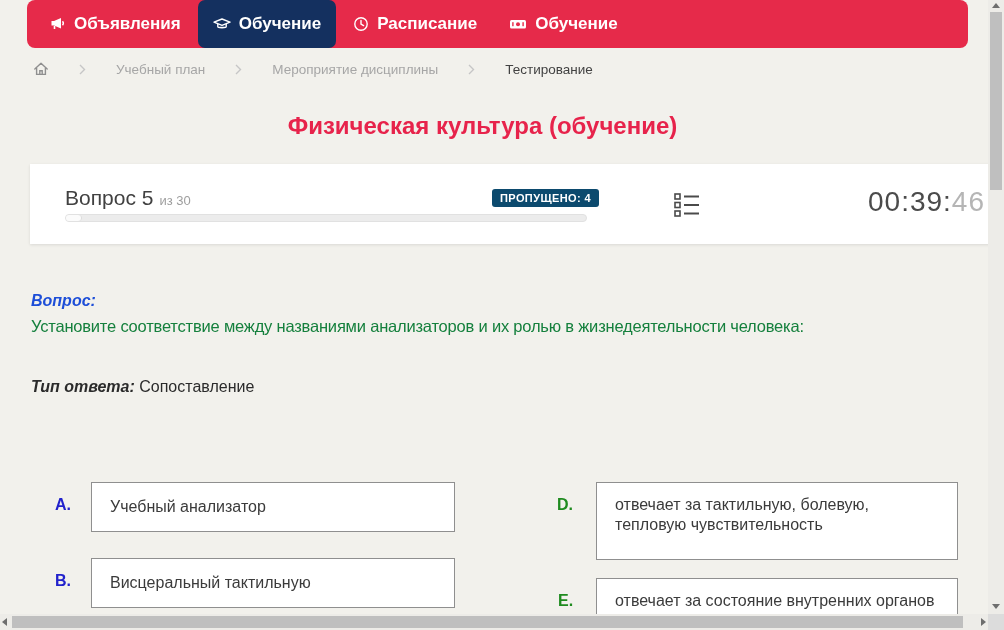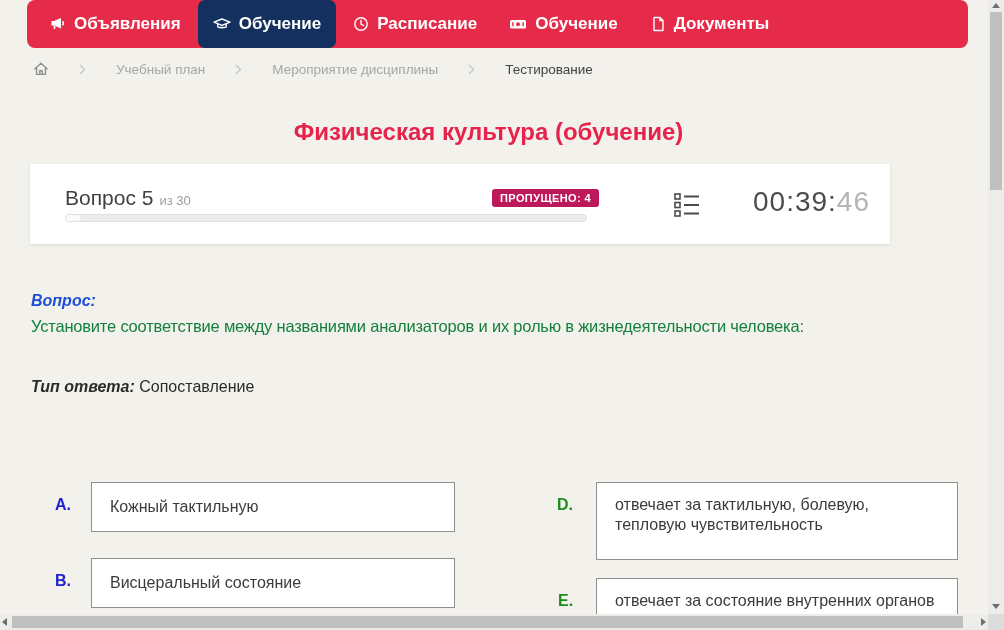--- a/index.html
+++ b/index.html
@@ -30,32 +30,32 @@
     left:33px;top:61px;display:flex;align-items:center;gap:30px;
     font-size:13.5px;color:#a6a6a6;
   }
   .bc-link{cursor:pointer;}
   .bc-current{color:#424242;}
   .bc-sep{display:flex;align-items:center;}
 
   
   .page-title{
     left:0;top:112px;width:965px;text-align:center;
-    font-size:24px;font-weight:700;color:#e7234b;margin:6px;
+    font-size:24px;font-weight:700;color:#e7234b;margin:0;
   }
 
   
   .qcard{
-    left:30px;top:164px;width:860px;height:80px;background:#ffffff;
+    left:30px;top:164px;width:975px;height:80px;background:#ffffff;
     box-shadow:0 1px 3px rgba(0,0,0,.10);
   }
   .qtitle{position:absolute;left:35px;top:22px;font-size:21px;color:#414141;}
   .qtitle .of{font-size:13px;color:#9e9e9e;margin-left:6px;font-weight:400;}
   .skip-badge{
-    position:absolute;left:462px;top:25px;background:#be185d;color:#fff;
+    position:absolute;left:462px;top:25px;background:#0c4a6e;color:#fff;
     font-size:11px;font-weight:700;letter-spacing:.4px;padding:3px 8px;
     border-radius:3px;
   }
   .progress{
     position:absolute;left:35px;top:50px;width:522px;height:8px;
     background:#ececec;border:1px solid #e1e1e1;border-radius:5px;box-sizing:border-box;
   }
   .progress .fill{
     width:16px;height:100%;background:#fbfbfb;border-radius:5px;
     box-shadow:inset -1px 0 0 #dcdcdc;
@@ -133,27 +133,20 @@
   </div>
   <div class="nav-item">
     <svg width="18" height="16" viewBox="0 0 18 16">
       <rect x="1" y="4" width="16" height="8.5" rx="1.5" fill="#fff"></rect>
       <circle cx="9" cy="8.2" r="2" fill="#e62a4a"></circle>
       <rect x="3.2" y="6.2" width="1.4" height="4" fill="#e62a4a"></rect>
       <rect x="13.4" y="6.2" width="1.4" height="4" fill="#e62a4a"></rect>
     </svg>
     <span>Обучение</span>
   </div>
-  <div class="nav-item">
-    <svg width="16" height="16" viewBox="0 0 16 16">
-      <path d="M4 1.5 H10 L13 4.5 V14.5 H4 Z" fill="none" stroke="#fff" stroke-width="1.4" stroke-linejoin="round"></path>
-      <path d="M10 1.5 V4.5 H13" fill="none" stroke="#fff" stroke-width="1.4"></path>
-    </svg>
-    <span>Документы</span>
-  </div>
 </nav>
 
 <div class="abs breadcrumb">
   <span style="cursor:pointer;display:flex;">
     <svg width="16" height="16" viewBox="0 0 16 16">
       <path d="M1.8 8 L8 2.2 L14.2 8" fill="none" stroke="#8f8f8f" stroke-width="1.4" stroke-linecap="round" stroke-linejoin="round"></path>
       <path d="M3.6 7 V13.4 H12.4 V7" fill="none" stroke="#8f8f8f" stroke-width="1.4"></path>
       <path d="M6.8 13.4 V9.8 H9.2 V13.4" fill="none" stroke="#8f8f8f" stroke-width="1.4"></path>
     </svg>
   </span>
@@ -204,31 +197,31 @@
 
 <div class="abs q-label">Вопрос:</div>
 <div class="abs q-text">Установите соответствие между названиями анализаторов и их ролью в жизнедеятельности человека:</div>
 <div class="abs a-type">
   <span class="lbl">Тип ответа:</span>
   <span>Сопоставление</span>
 </div>
 
 <span class="abs m-letter blue letter-a">A.</span>
 <div class="abs m-box single box-a">
-  <span>Кожный тактильную</span>
+  <span>Учебный анализатор</span>
 </div>
 
 <span class="abs m-letter green letter-d">D.</span>
 <div class="abs m-box multi box-d">
   <span>отвечает за тактильную, болевую, тепловую чувствительность</span>
 </div>
 
 <span class="abs m-letter blue letter-b">B.</span>
 <div class="abs m-box single box-b">
-  <span>Висцеральный состояние</span>
+  <span>Висцеральный тактильную</span>
 </div>
 
 <span class="abs m-letter green letter-e">E.</span>
 <div class="abs m-box multi box-e">
   <span>отвечает за состояние внутренних органов</span>
 </div>
 
 <div class="abs vscroll">
   <div class="tri tri-up"></div>
   <div class="vthumb"></div>

